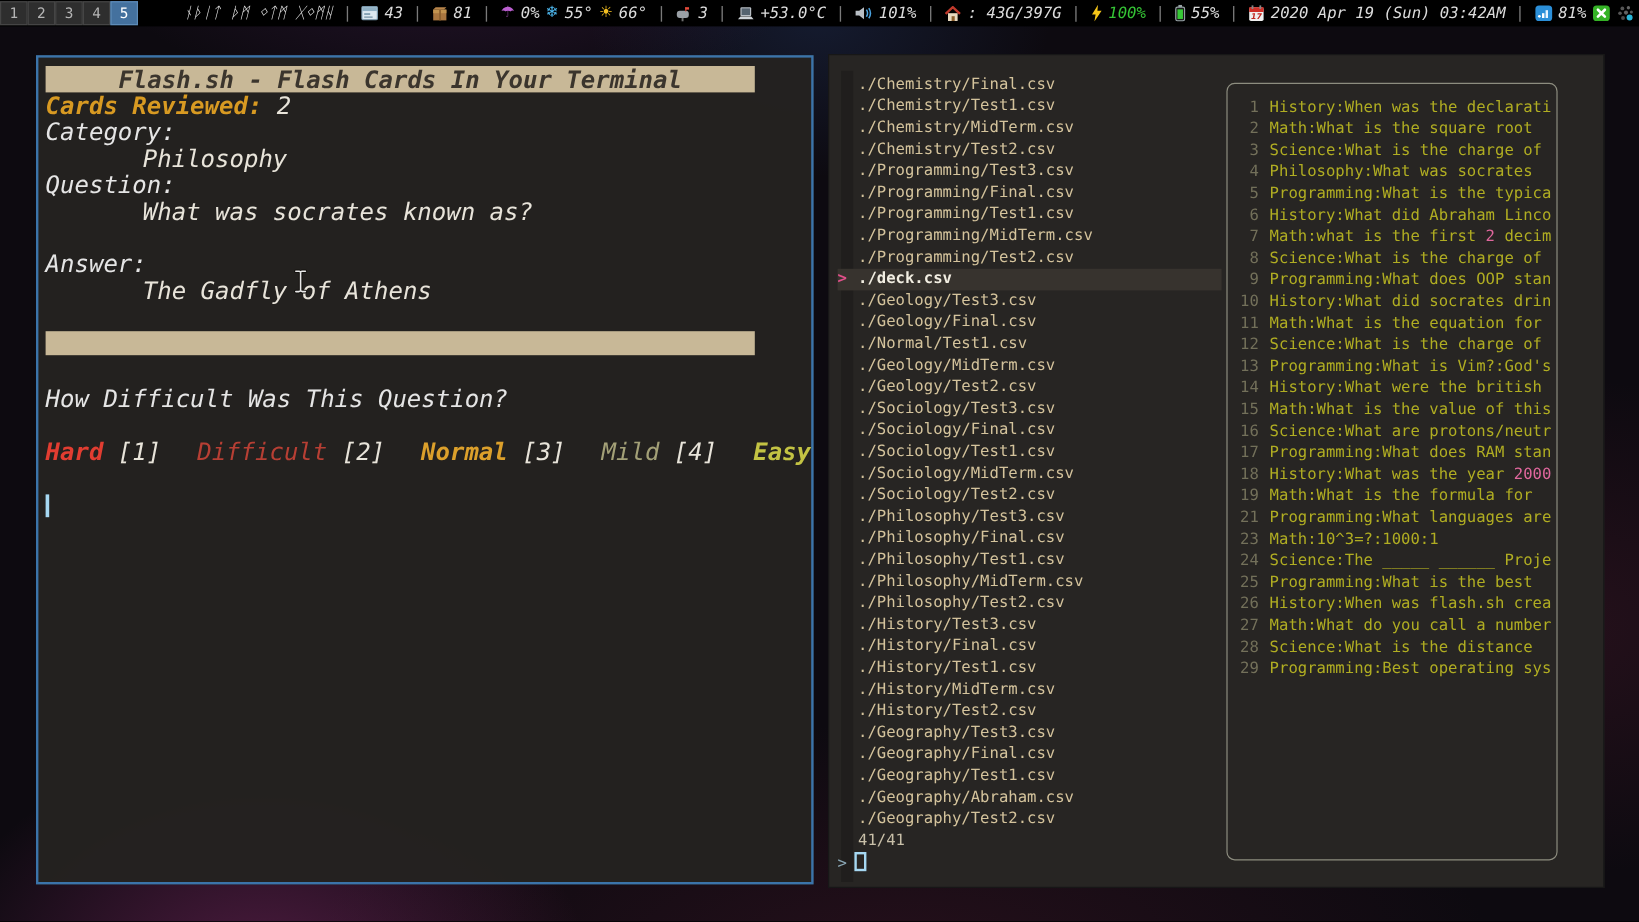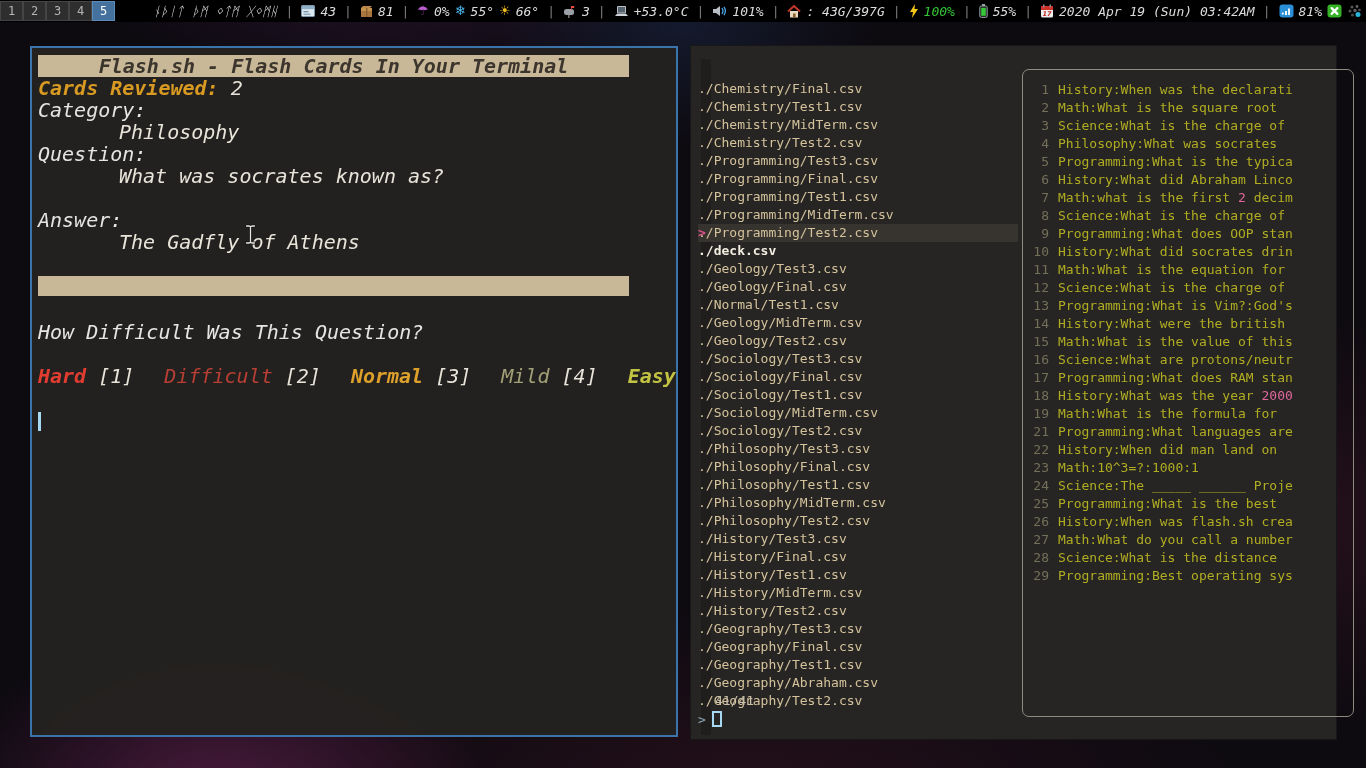--- a/index.html
+++ b/index.html
@@ -53,29 +53,29 @@
   #difficulty-row .opt { margin-right:30px; }
   .optkey { color:#e8e4da; }
   .caret { display:inline-block; width:3px; height:19px; background:#a6d8f2; vertical-align:middle; }
   
   #finder-win {
     position:absolute; left:690px; top:45px; width:647px; height:695px;
     background:#272523; border:1px solid #171717;
   }
   #finder-gutter { position:absolute; left:10px; top:13px; width:10px; height:676px; background:#201e1d; }
   #file-list { position:absolute; left:7px; top:16px; width:320px; font-size:13px; }
-  .frow { height:18px; line-height:18px; white-space:pre; color:#d4c39c; display:flex;flex-direction:column; }
+  .frow { height:18px; line-height:18px; white-space:pre; color:#d4c39c; display:flex; }
   .frow .fptr { width:17px; color:#e0508a; font-weight:bold; }
   .frow.sel { background:#37332e; color:#f2eee2; font-weight:bold; }
   #fzf-counter { position:absolute; left:24px; top:646px; height:18px; line-height:18px; font-size:13px; color:#c9c0a9; }
   #fzf-prompt { position:absolute; left:7px; top:664px; height:20px; line-height:20px; font-size:13px; color:#8aa7b5; }
   .block-cursor { display:inline-block; width:10px; height:16px; border:2px solid #a6d8f2; vertical-align:-3px; margin-left:6px; }
   
   #preview {
-    position:absolute; left:331px; top:23px; width:332px; height:648px;
+    position:absolute; left:331px; top:23px; width:276px; height:648px;
     border:1px solid #8d8d7f; border-radius:7px; overflow:hidden; padding-top:11px;
   }
   .prow { height:18px; line-height:18px; font-size:13px; white-space:pre; }
   .pnum { display:inline-block; width:26px; text-align:right; margin-right:9px; color:#73705a; }
   .ptext { color:#b0ad22; }
   .phl { color:#e0679d; }
   
   #mouse { position:absolute; left:212px; top:176px; }
 </style>
 </head>
@@ -331,21 +331,20 @@
           <div class="prow"><span class="pnum">11</span><span class="ptext">Math:What is the equation for</span></div>
           <div class="prow"><span class="pnum">12</span><span class="ptext">Science:What is the charge of</span></div>
           <div class="prow"><span class="pnum">13</span><span class="ptext">Programming:What is Vim?:God's</span></div>
           <div class="prow"><span class="pnum">14</span><span class="ptext">History:What were the british</span></div>
           <div class="prow"><span class="pnum">15</span><span class="ptext">Math:What is the value of this</span></div>
           <div class="prow"><span class="pnum">16</span><span class="ptext">Science:What are protons/neutr</span></div>
           <div class="prow"><span class="pnum">17</span><span class="ptext">Programming:What does RAM stan</span></div>
           <div class="prow"><span class="pnum">18</span><span class="ptext">History:What was the year <span class="phl">2000</span></span></div>
           <div class="prow"><span class="pnum">19</span><span class="ptext">Math:What is the formula for</span></div>
           <div class="prow"><span class="pnum">21</span><span class="ptext">Programming:What languages are</span></div>
-          <div class="prow"><span class="pnum">22</span><span class="ptext">History:When did man land on</span></div>
           <div class="prow"><span class="pnum">23</span><span class="ptext">Math:10^3=?:1000:1</span></div>
           <div class="prow"><span class="pnum">24</span><span class="ptext">Science:The _____ ______ Proje</span></div>
           <div class="prow"><span class="pnum">25</span><span class="ptext">Programming:What is the best</span></div>
           <div class="prow"><span class="pnum">26</span><span class="ptext">History:When was flash.sh crea</span></div>
           <div class="prow"><span class="pnum">27</span><span class="ptext">Math:What do you call a number</span></div>
           <div class="prow"><span class="pnum">28</span><span class="ptext">Science:What is the distance</span></div>
           <div class="prow"><span class="pnum">29</span><span class="ptext">Programming:Best operating sys</span></div>
         </div>
     </div>
   </div>

